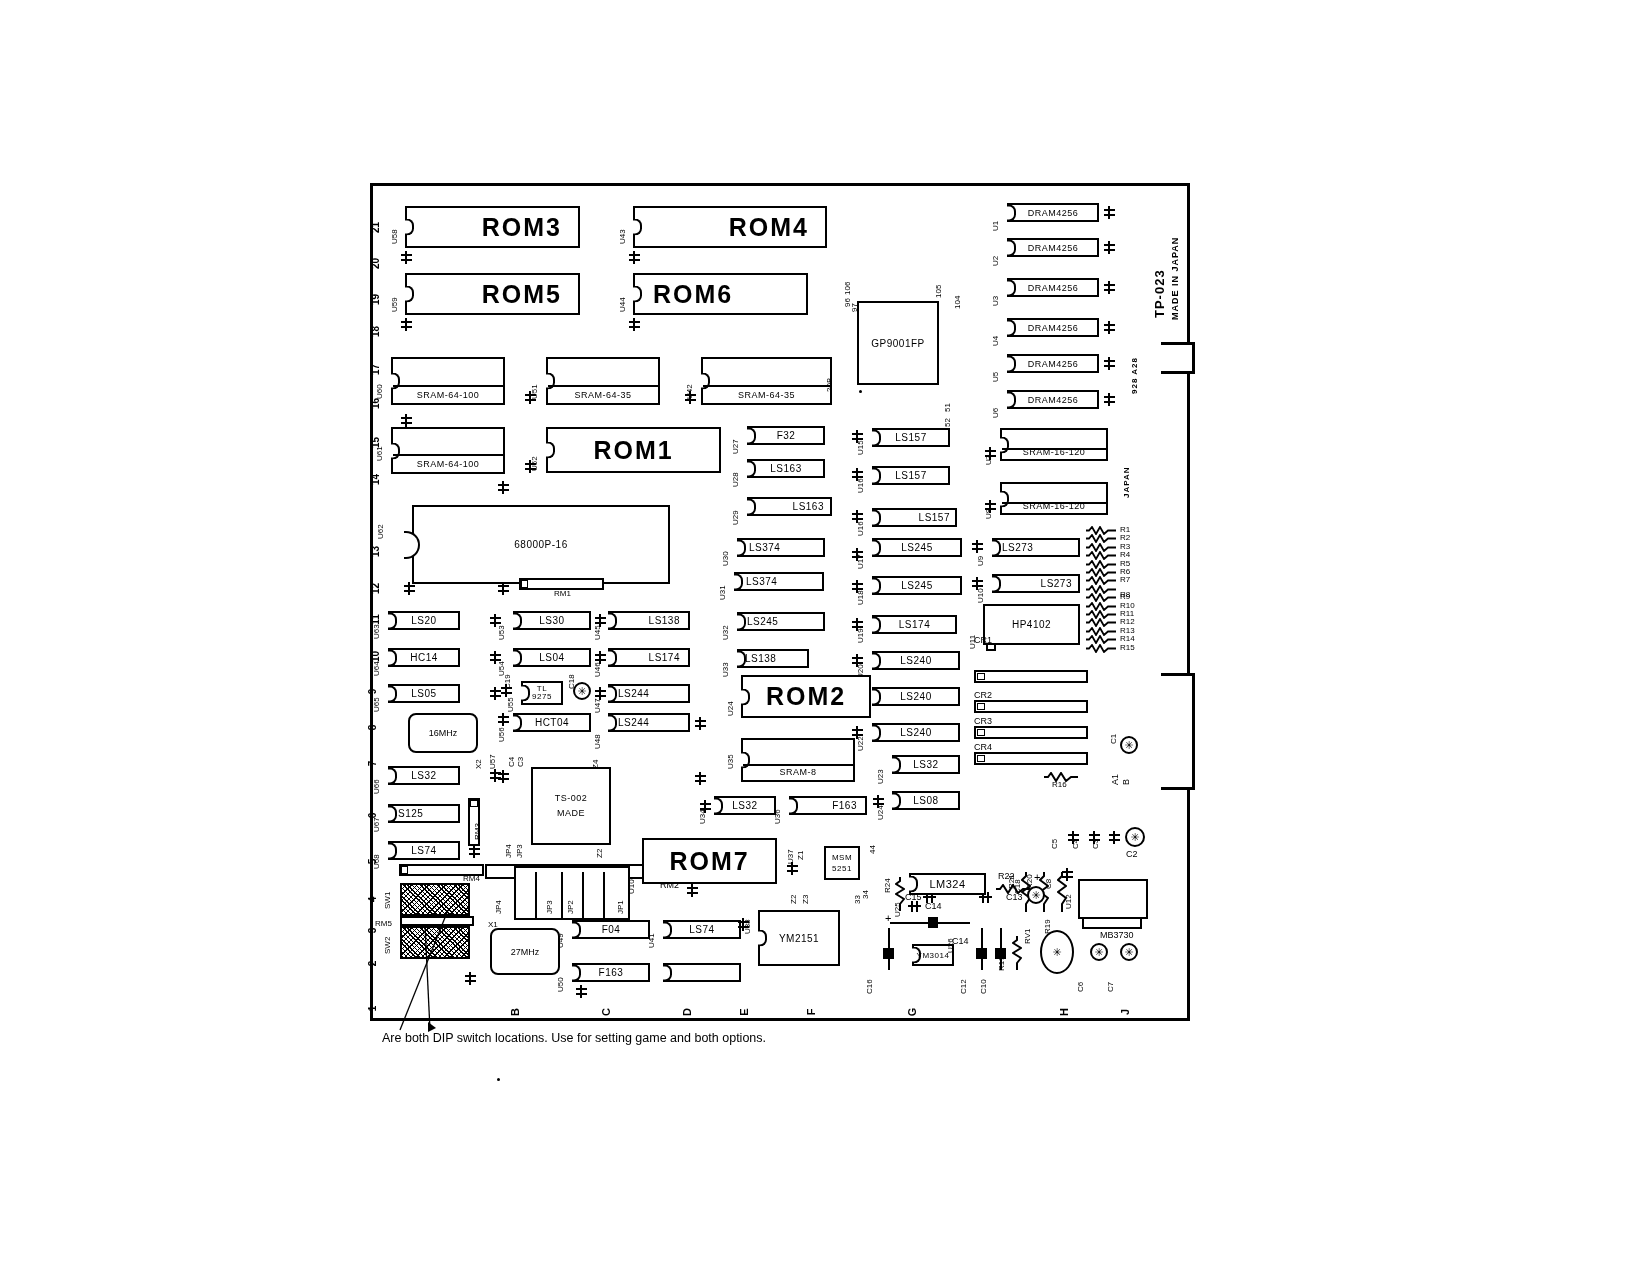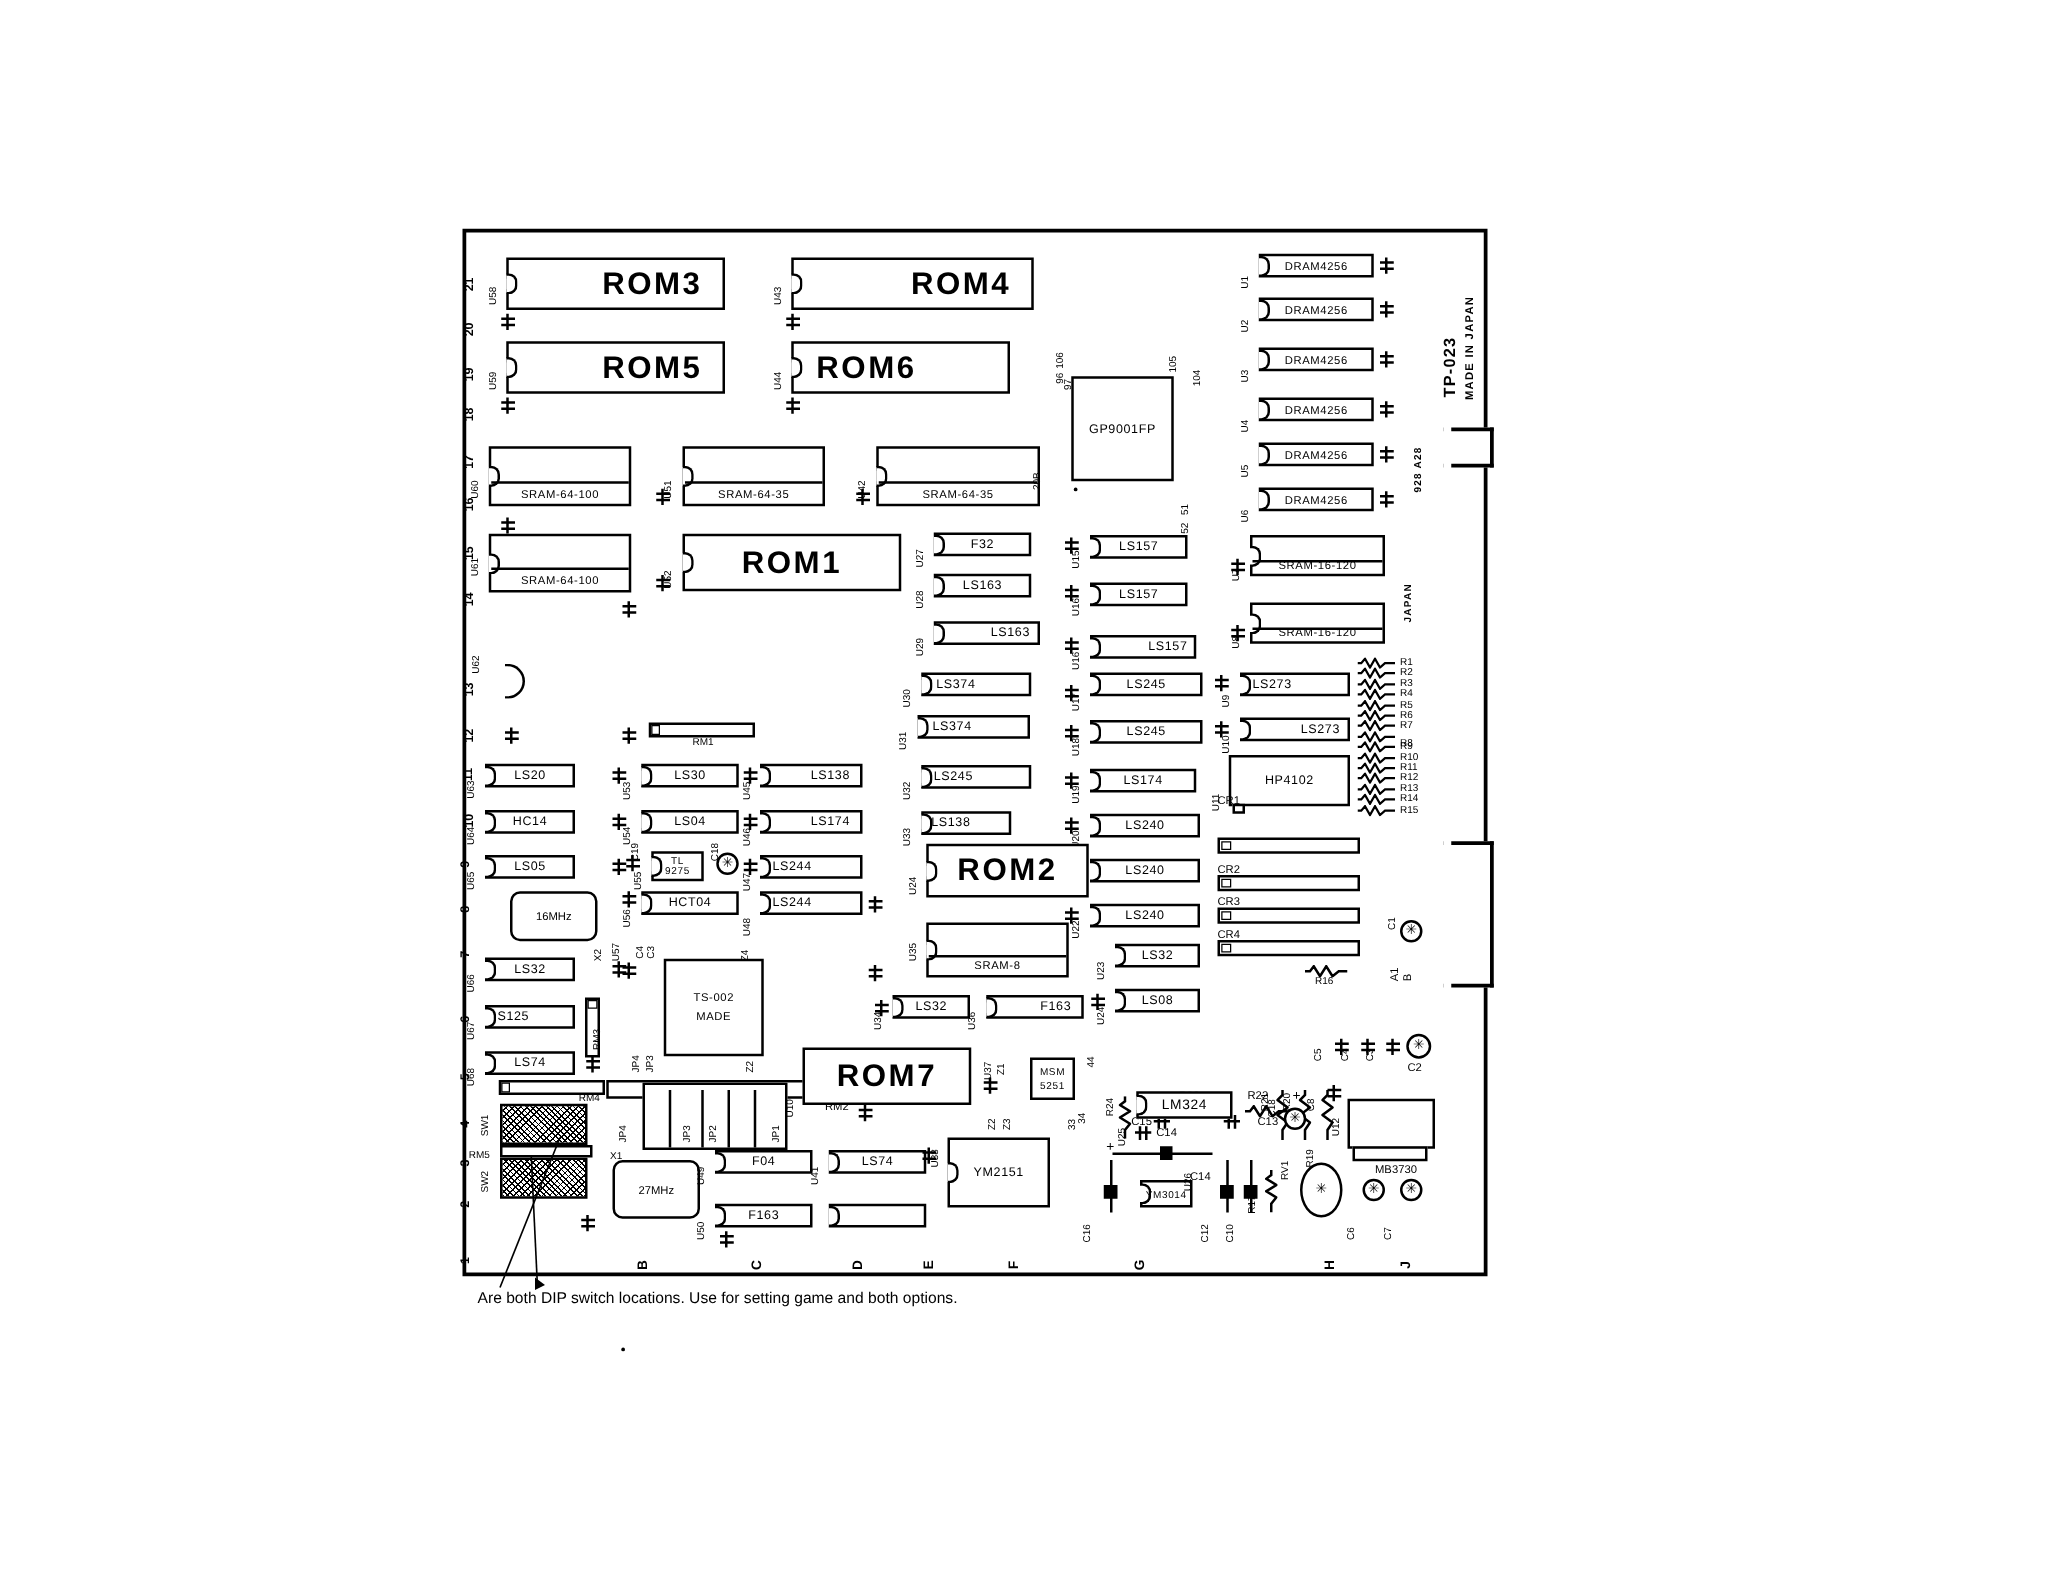--- a/index.html
+++ b/index.html
@@ -577,20 +577,23 @@
     <svg width="34" height="10">
         <polyline points="0,5 4,5 7,1 12,9 17,1 22,9 27,5 34,5" stroke="#000" stroke-width="2" fill="none"></polyline>
       </svg>
   </div>
   <div class="txt" style="left:1052px;top:780px;font-size:8px;">R16</div>
 
   <div class="ecap" style="left:1120px;top:736px;width:18px;height:18px;"></div>
   <div class="vtxt" style="left:1118px;top:735px;">C1</div>
 
   <div class="ref" style="left:385px;top:530px;">U62</div>
+  <div class="chip t10" style="left:412px;top:505px;width:258px;height:79px;">
+    <span class="lbl">68000P-16</span>
+    </div>
   <div style="position:absolute;left:404px;top:531px;width:16px;height:28px;border:2px solid #000;border-left:none;border-radius:0 16px 16px 0;background:#fff;box-sizing:border-box;"></div>
 
   <div class="rnet" style="left:519px;top:578px;width:85px;height:12px;"></div>
   <div style="position:absolute;left:521px;top:580px;width:7px;height:8px;border:1px solid #000;box-sizing:border-box;"></div>
   <div class="txt" style="left:554px;top:589px;font-size:8px;">RM1</div>
   <div class="cap" style="left:498px;top:582px;">
       <i></i>
     </div>
   <div class="cap" style="left:404px;top:582px;">
       <i></i>

